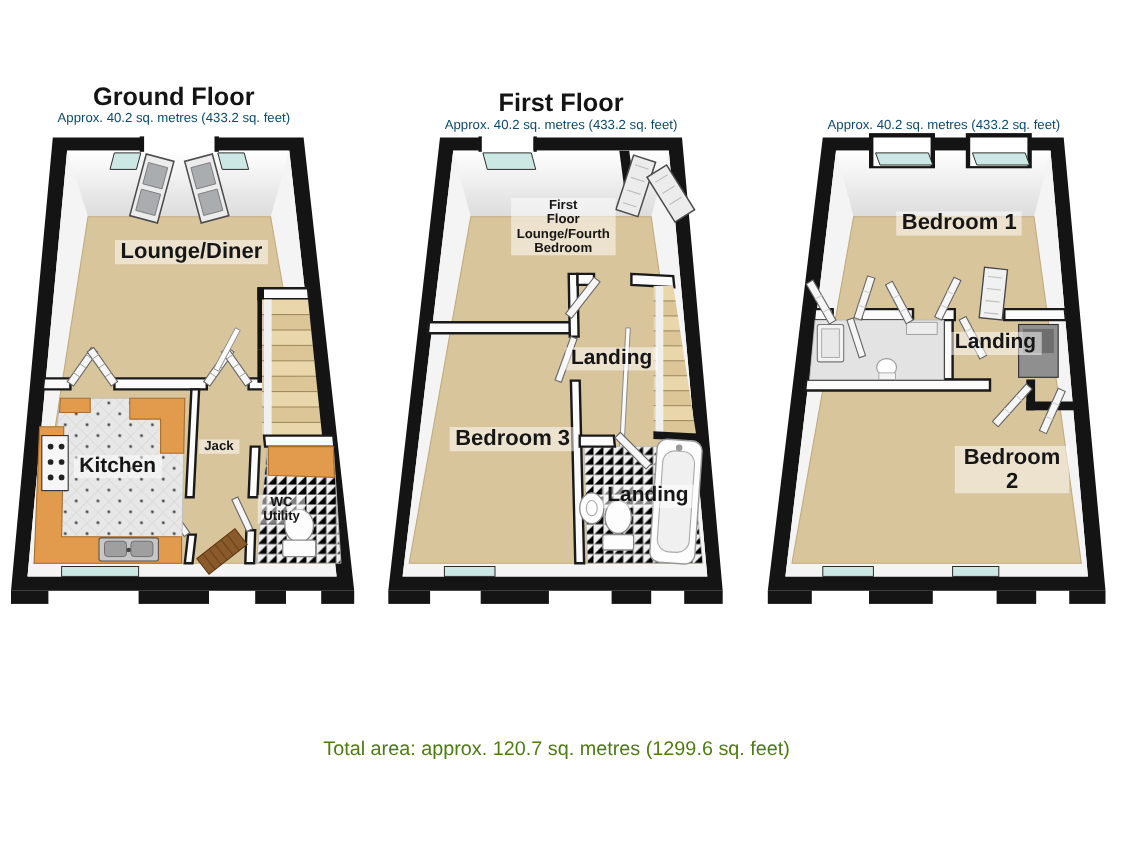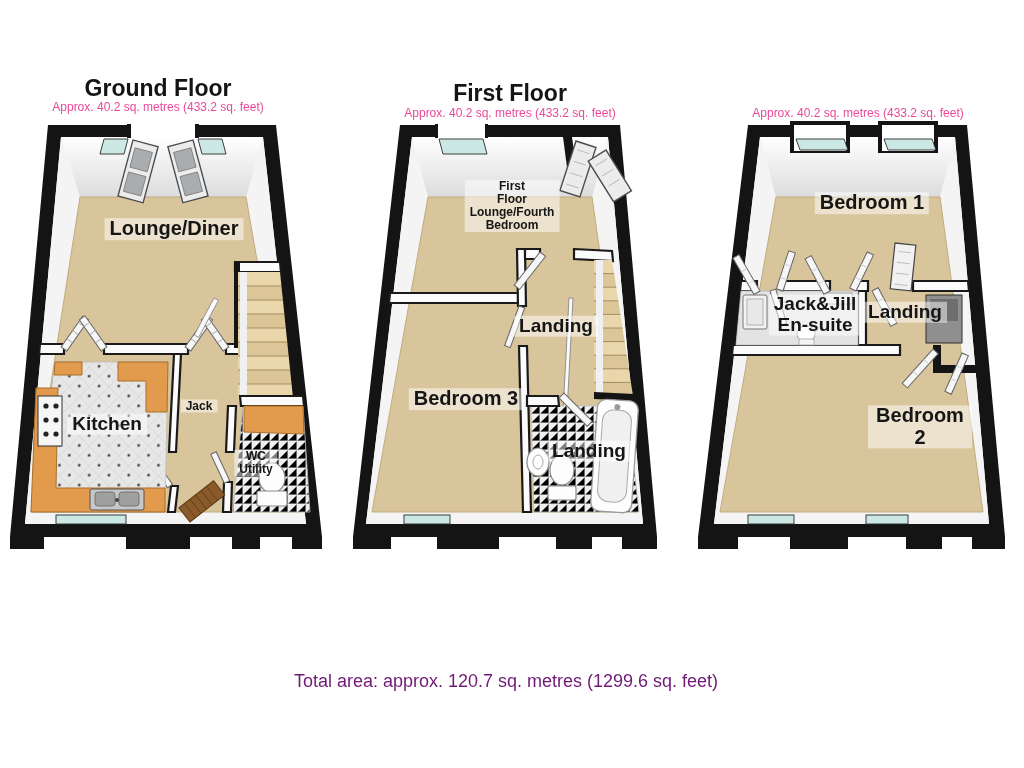--- a/index.html
+++ b/index.html
@@ -3,27 +3,27 @@
 <meta charset="utf-8">
 <style>
   html,body { margin:0; padding:0; background:#ffffff; }
   .stage { position:relative; width:1024px; height:768px; background:#ffffff;
            font-family:"Liberation Sans", sans-serif; overflow:hidden; }
   svg.plan-layer { position:absolute; left:0; top:0; }
 
   .floor-title { position:absolute; transform:translate(-50%,-50%); font-weight:bold;
                  font-size:23px; color:#141414; white-space:nowrap; }
   .floor-subtitle { position:absolute; transform:translate(-50%,-50%); font-size:12px;
-                    color:#ec4899; white-space:nowrap; }
+                    color:#0c4a6e; white-space:nowrap; }
   .room-label { position:absolute; transform:translate(-50%,-50%); font-weight:bold;
                 color:#161616; background:rgba(255,255,255,0.5); padding:0 5px;
                 line-height:1.08; text-align:center; white-space:pre-line; }
   .s20 { font-size:20px;margin-left:14px; } .s19 { font-size:19px; } .s18 { font-size:12px; }
   .total-area { position:absolute; transform:translate(-50%,-50%); font-size:18px;
-                color:#701a75; white-space:nowrap; }
+                color:#4d7c0f; white-space:nowrap; }
 
   
   .blk  { fill:#141414; }
   .innerbg { fill:#f4f4f4; }
   .carpet { fill:#d9c59c; stroke:#c2ab7e; stroke-width:1; }
   .w    { fill:#fbfbfb; stroke:#1a1a1a; stroke-width:2.2; }
   .leaf { fill:#f6f6f6; stroke:#666666; stroke-width:1; }
   .door { fill:#ececec; stroke:#4c4c4c; stroke-width:1.4; }
   .glassPane { fill:#a9adb0; stroke:#7a7a7a; stroke-width:0.8; }
   .teal { fill:#cce8e5; stroke:#2a2a2a; stroke-width:0.9; }
@@ -389,20 +389,18 @@
 
 <div class="room-label s18" style="left:512px; top:206px;">First
 Floor
 Lounge/Fourth
 Bedroom</div>
 <div class="room-label s19" style="left:556px; top:326px;">Landing</div>
 <div class="room-label s20" style="left:452px; top:399px;">Bedroom 3</div>
 <div class="room-label s19" style="left:589px; top:451px;">Landing</div>
 
 <div class="room-label s20" style="left:858px; top:203px;">Bedroom 1</div>
-<div class="room-label s19" style="left:815px; top:315px;">Jack&amp;Jill
-En-suite</div>
 <div class="room-label s19" style="left:905px; top:312px;">Landing</div>
 <div class="room-label s20" style="left:906px; top:427px;">Bedroom 2</div>
 
 <div class="total-area" style="left:506px; top:681px;">Total area: approx. 120.7 sq. metres (1299.6 sq. feet)</div>
 
 </div>
 
 </body></html>

